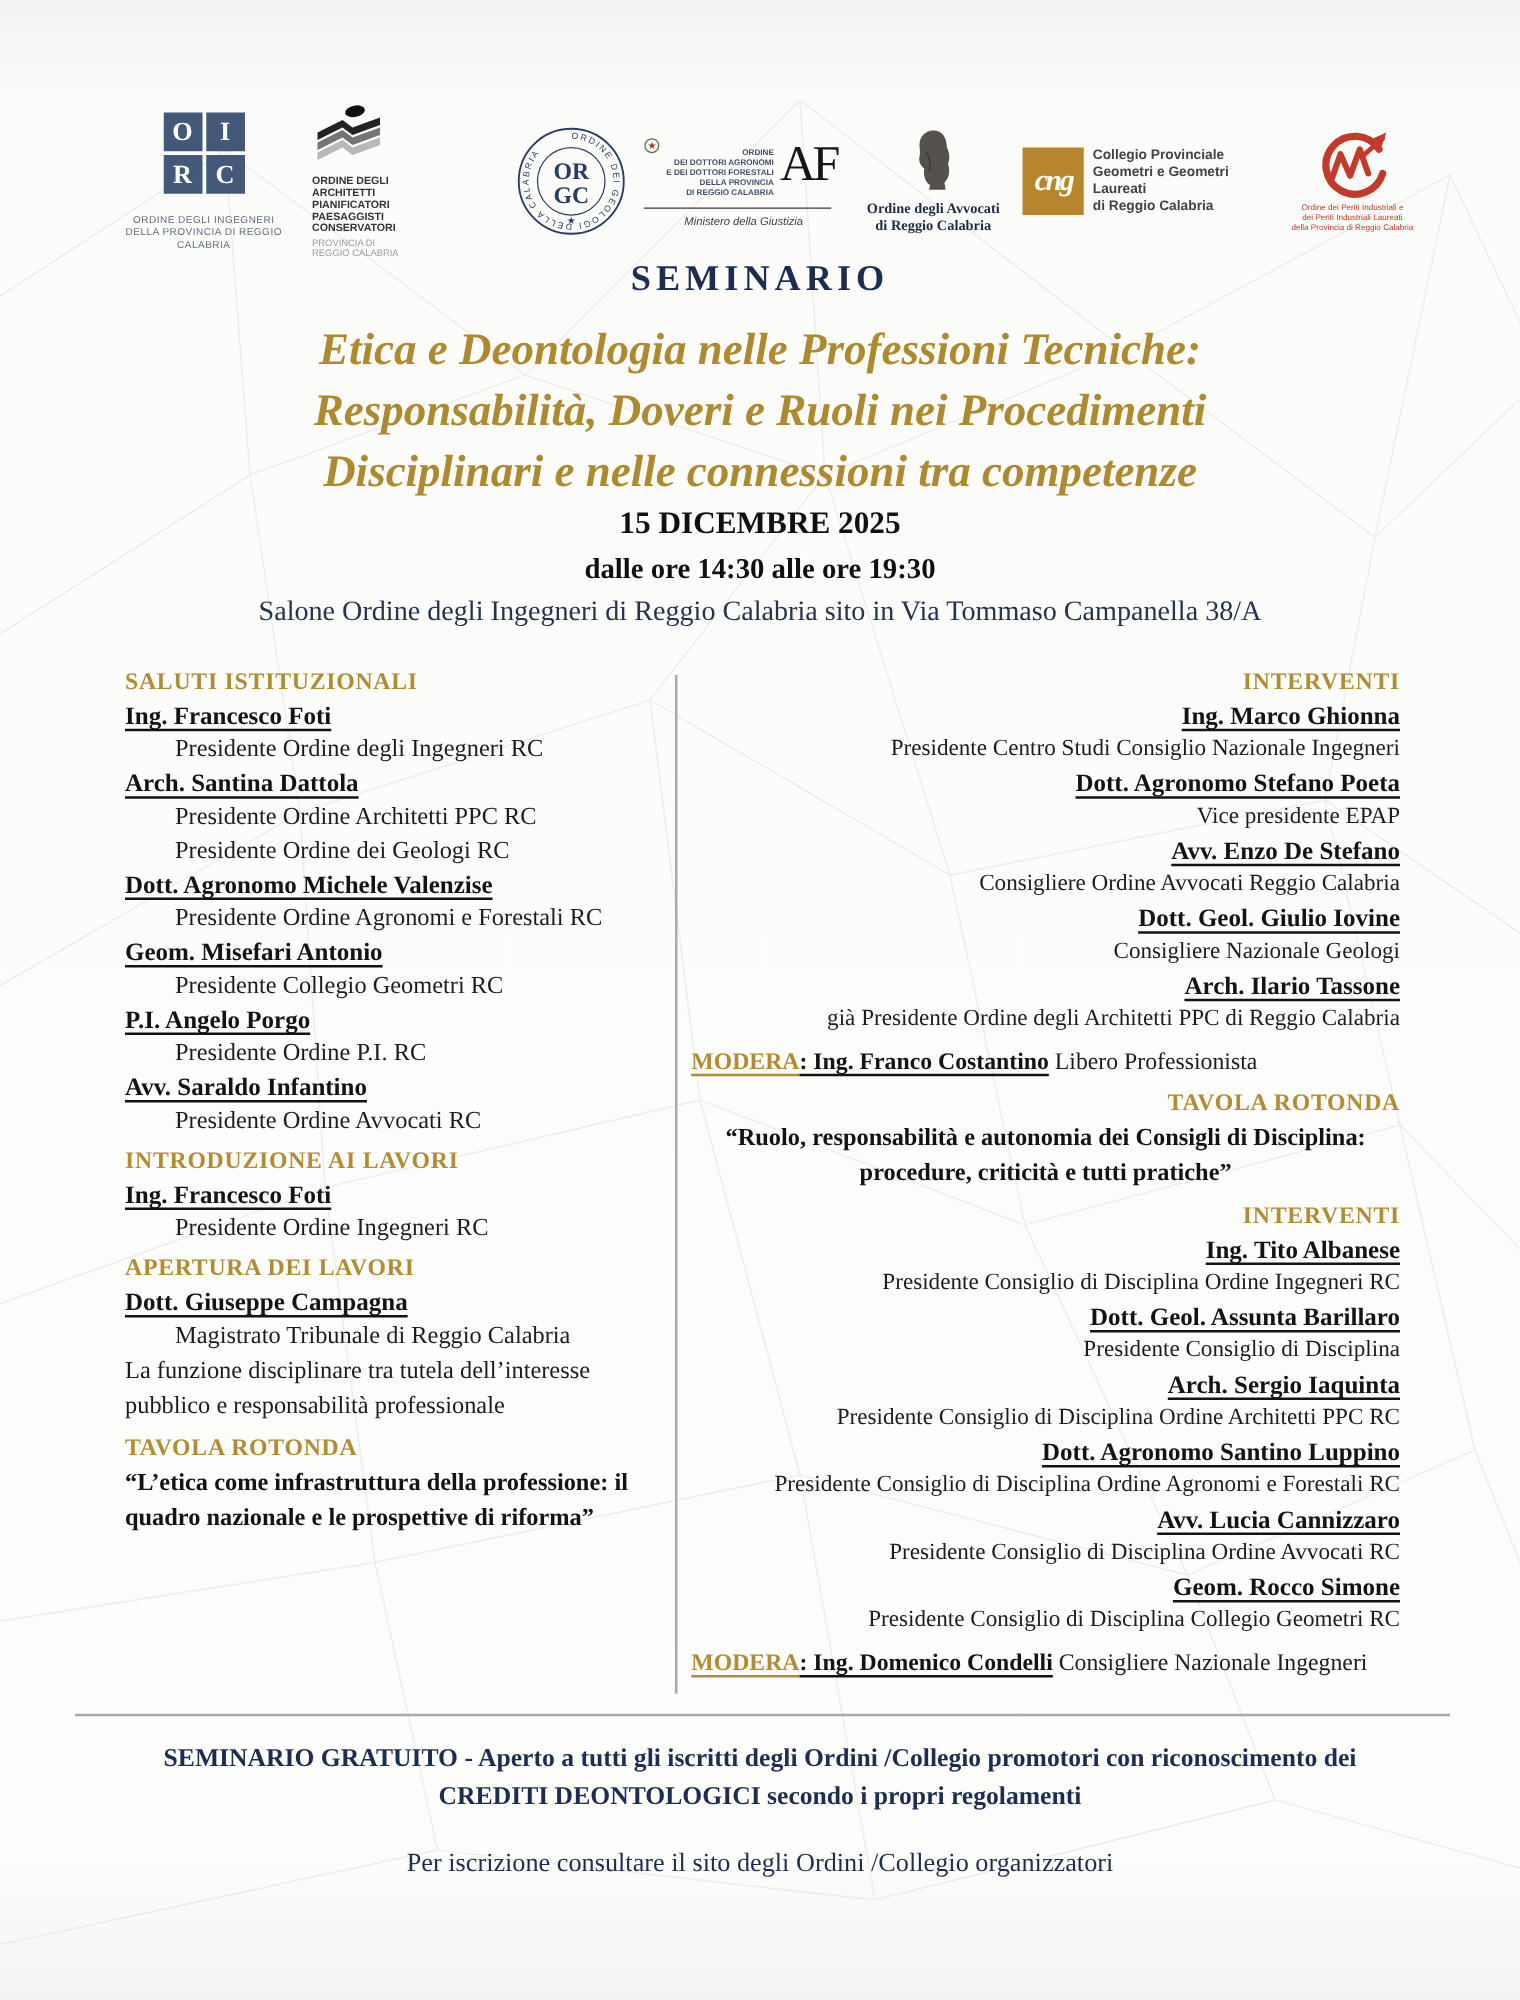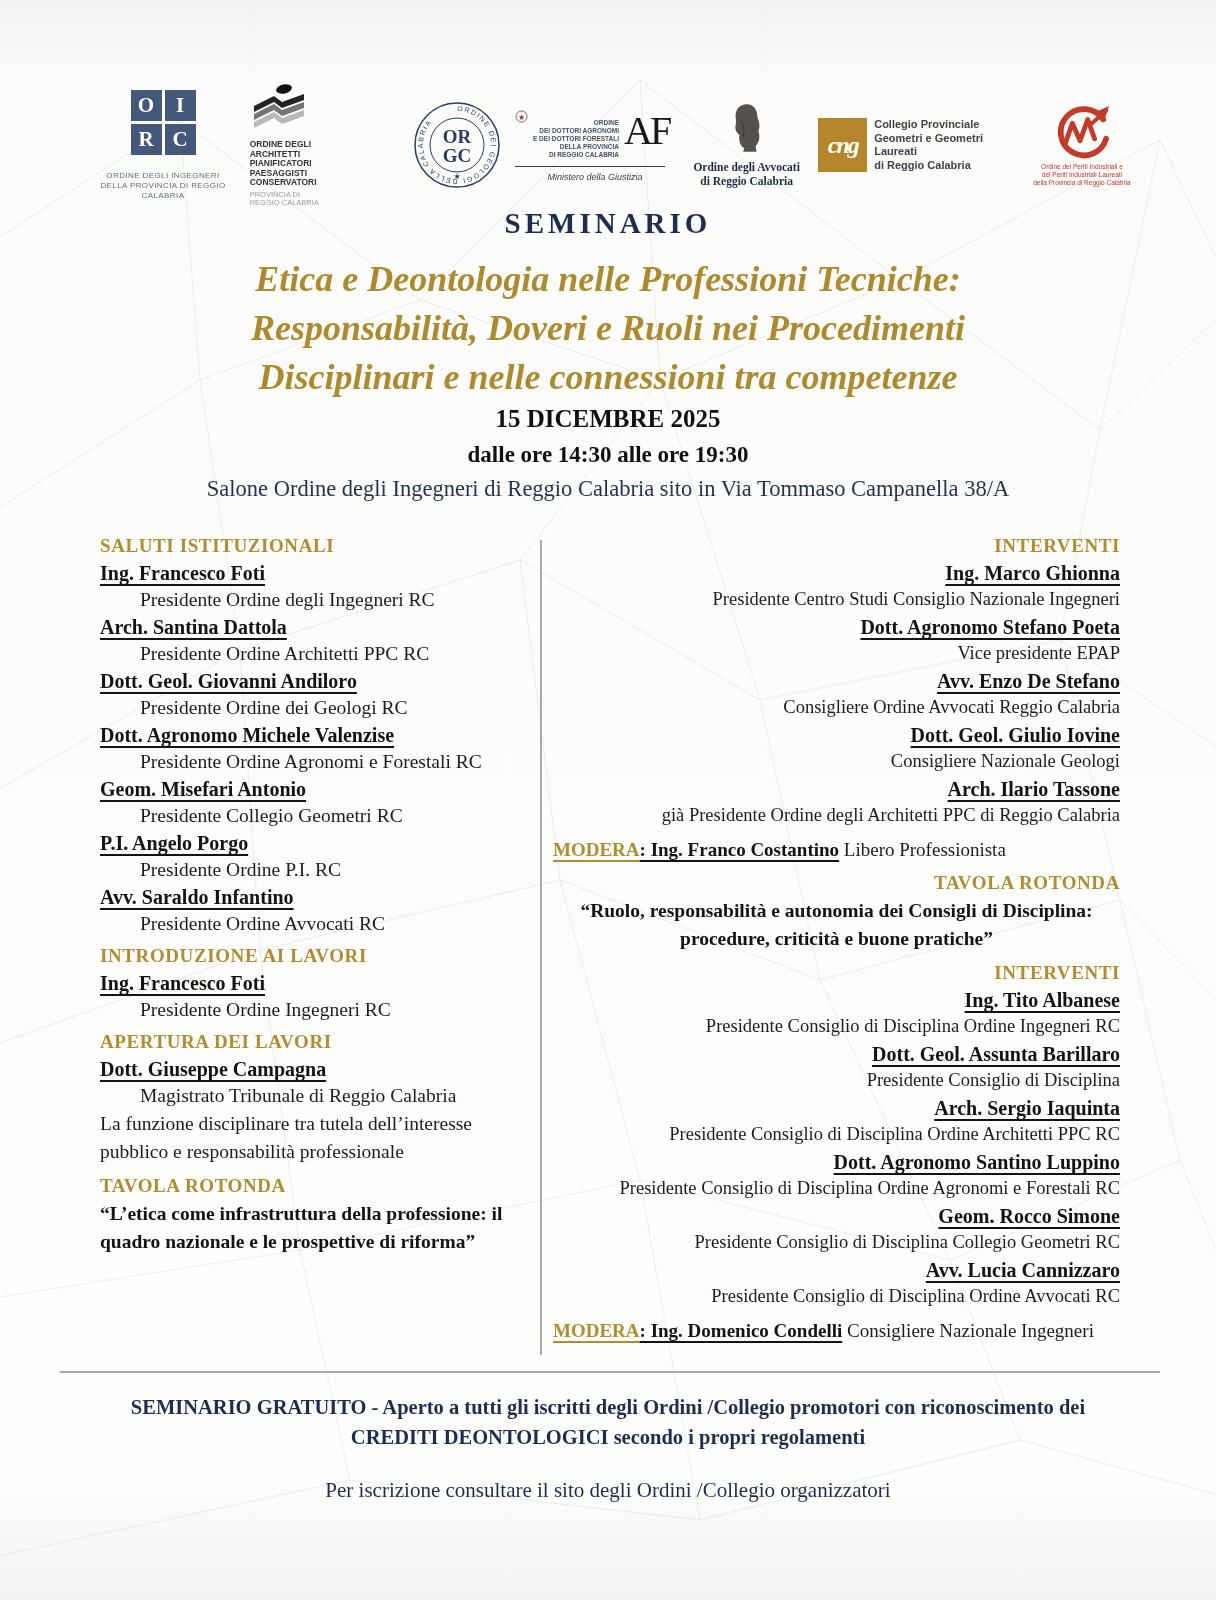--- a/index.html
+++ b/index.html
@@ -219,21 +219,20 @@
         <div class="p-header">SALUTI ISTITUZIONALI</div>
         <div class="p-speaker">
           <div class="sp-name">Ing. Francesco Foti</div>
           <div class="sp-role">Presidente Ordine degli Ingegneri RC</div>
         </div>
         <div class="p-speaker">
           <div class="sp-name">Arch. Santina Dattola</div>
           <div class="sp-role">Presidente Ordine Architetti PPC RC</div>
         </div>
         <div class="p-speaker">
-          <div class="sp-name">Dott. Geol. Giovanni Andiloro</div>
           <div class="sp-role">Presidente Ordine dei Geologi RC</div>
         </div>
         <div class="p-speaker">
           <div class="sp-name">Dott. Agronomo Michele Valenzise</div>
           <div class="sp-role">Presidente Ordine Agronomi e Forestali RC</div>
         </div>
         <div class="p-speaker">
           <div class="sp-name">Geom. Misefari Antonio</div>
           <div class="sp-role">Presidente Collegio Geometri RC</div>
         </div>
@@ -280,45 +279,45 @@
           <div class="sp-name">Dott. Geol. Giulio Iovine</div>
           <div class="sp-role">Consigliere Nazionale Geologi</div>
         </div>
         <div class="p-speaker">
           <div class="sp-name">Arch. Ilario Tassone</div>
           <div class="sp-role">già Presidente Ordine degli Architetti PPC di Reggio Calabria</div>
         </div>
         <div class="p-modera"><span class="m-label">MODERA</span><span class="m-name">: Ing. Franco Costantino</span><span class="m-role"> Libero Professionista</span></div>
         <div class="p-header">TAVOLA ROTONDA</div>
         <div class="p-quote">“Ruolo, responsabilità e autonomia dei Consigli di Disciplina:
-procedure, criticità e buone pratiche”</div>
+procedure, criticità e tutti pratiche”</div>
         <div class="p-header">INTERVENTI</div>
         <div class="p-speaker">
           <div class="sp-name">Ing. Tito Albanese</div>
           <div class="sp-role">Presidente Consiglio di Disciplina Ordine Ingegneri RC</div>
         </div>
         <div class="p-speaker">
           <div class="sp-name">Dott. Geol. Assunta Barillaro</div>
           <div class="sp-role">Presidente Consiglio di Disciplina</div>
         </div>
         <div class="p-speaker">
           <div class="sp-name">Arch. Sergio Iaquinta</div>
           <div class="sp-role">Presidente Consiglio di Disciplina Ordine Architetti PPC RC</div>
         </div>
         <div class="p-speaker">
           <div class="sp-name">Dott. Agronomo Santino Luppino</div>
           <div class="sp-role">Presidente Consiglio di Disciplina Ordine Agronomi e Forestali RC</div>
         </div>
         <div class="p-speaker">
+          <div class="sp-name">Avv. Lucia Cannizzaro</div>
+          <div class="sp-role">Presidente Consiglio di Disciplina Ordine Avvocati RC</div>
+        </div>
+        <div class="p-speaker">
           <div class="sp-name">Geom. Rocco Simone</div>
           <div class="sp-role">Presidente Consiglio di Disciplina Collegio Geometri RC</div>
-        </div>
-        <div class="p-speaker">
-          <div class="sp-name">Avv. Lucia Cannizzaro</div>
-          <div class="sp-role">Presidente Consiglio di Disciplina Ordine Avvocati RC</div>
         </div>
         <div class="p-modera"><span class="m-label">MODERA</span><span class="m-name">: Ing. Domenico Condelli</span><span class="m-role"> Consigliere Nazionale Ingegneri</span></div>
       </div>
 
     <div class="divider-h"></div>
     <div class="free-note">SEMINARIO GRATUITO - Aperto a tutti gli iscritti degli Ordini /Collegio promotori con riconoscimento dei
 CREDITI DEONTOLOGICI secondo i propri regolamenti</div>
     <div class="register-note">Per iscrizione consultare il sito degli Ordini /Collegio organizzatori</div>
 
   </div>

